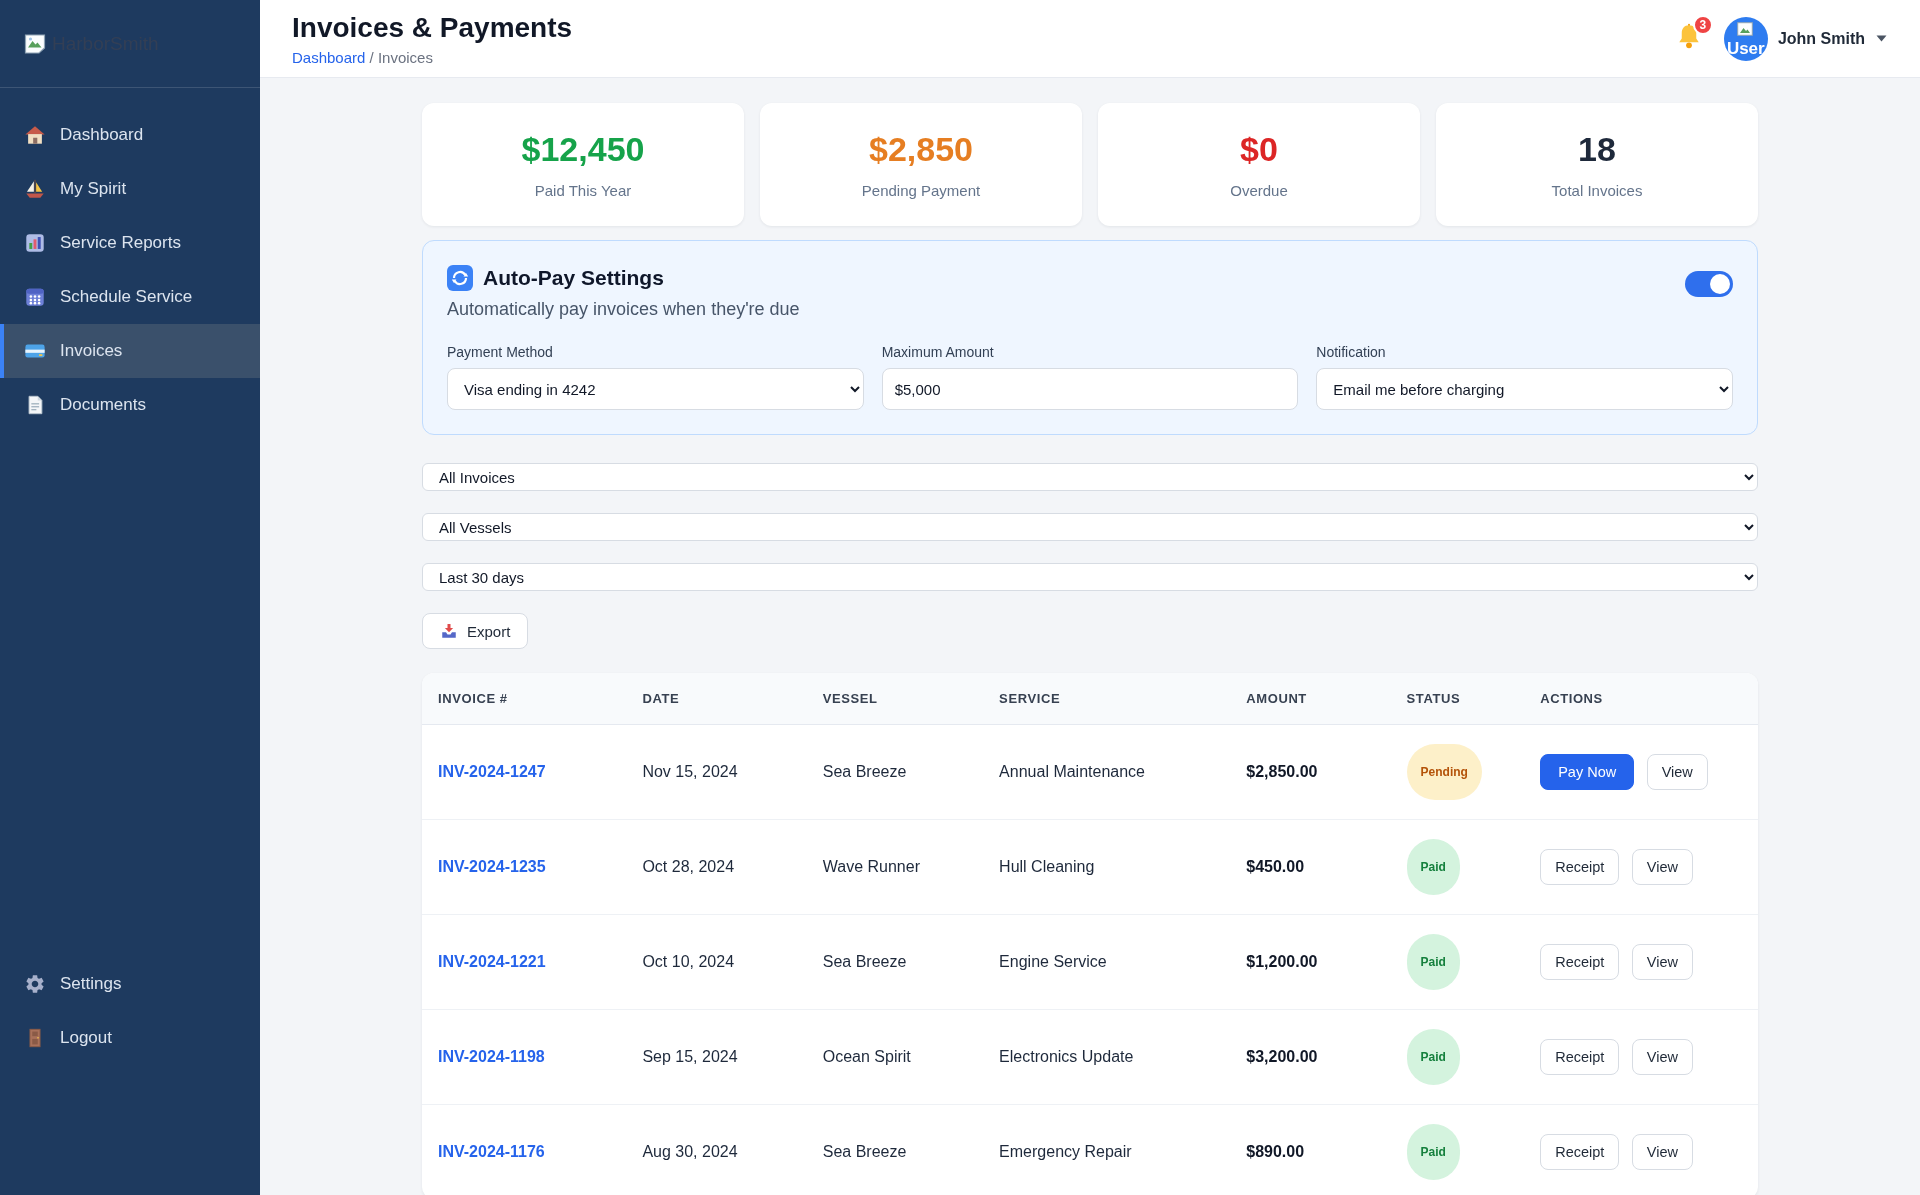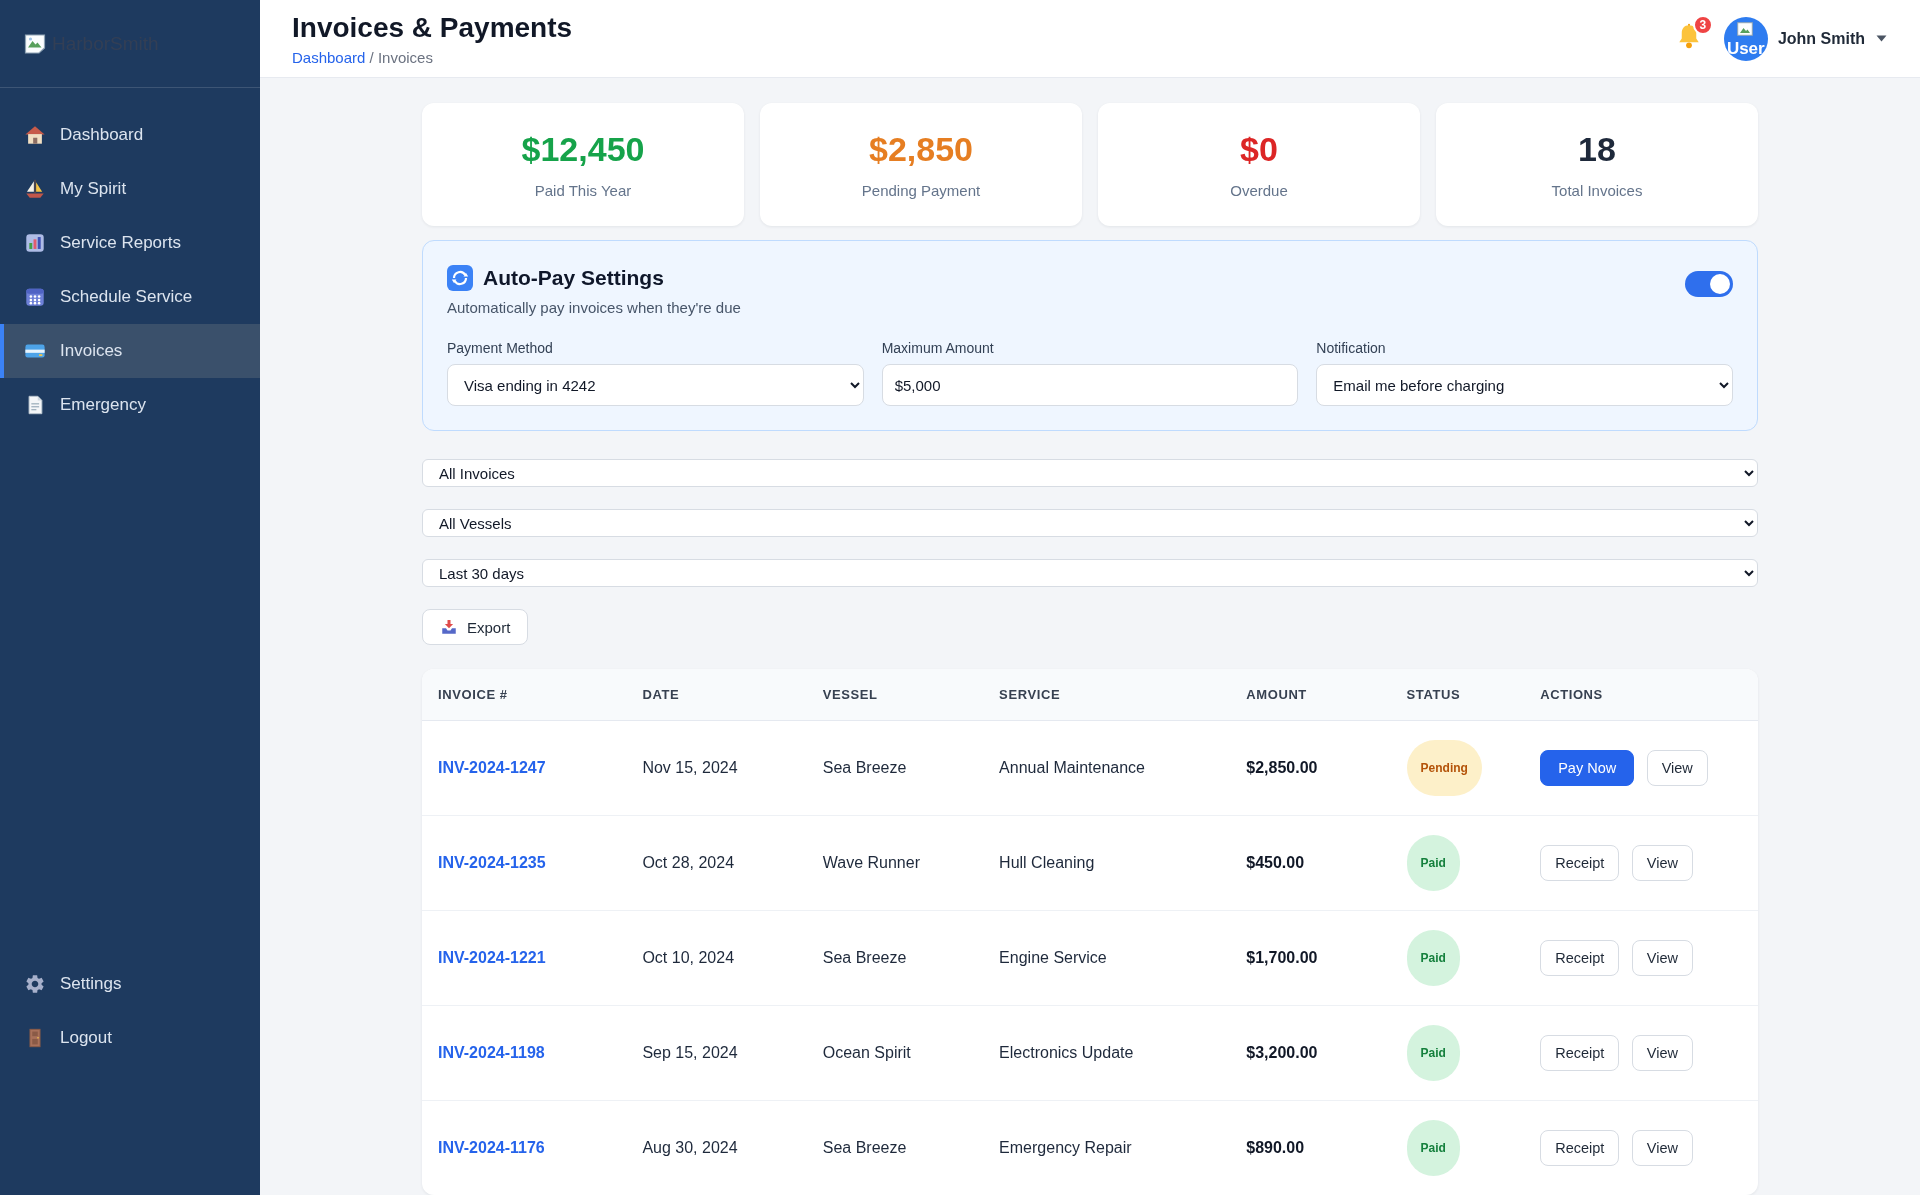--- a/index.html
+++ b/index.html
@@ -38,21 +38,21 @@
 
   .stats { display:grid; grid-template-columns:repeat(4,1fr); gap:16px; margin-bottom:14px; }
   .stat-card { background:#fff; border-radius:12px; padding:27px 20px; text-align:center; box-shadow:0 1px 3px rgba(16,24,40,.07); }
   .stat-value { font-size:34px; font-weight:700; margin-bottom:13px; }
   .stat-label { font-size:15px; color:#64748b; }
 
   .autopay { background:#eff6ff; border:1px solid #bfdbfe; border-radius:12px; padding:24px; margin-bottom:28px; }
   .autopay-head { display:flex; justify-content:space-between; align-items:flex-start;gap:24px; }
   .autopay-title-row { display:flex; align-items:center; gap:10px; }
   .autopay-title { font-size:21px; font-weight:700; color:#0f172a; }
-  .autopay-sub { font-size:15px; color:#475569; margin-top:8px; }
+  .autopay-sub { font-size:18px; color:#475569; margin-top:8px; }
   .toggle { width:48px; height:26px; border-radius:13px; background:#2f6fed; position:relative; cursor:pointer; margin-top:6px; }
   .toggle-knob { position:absolute; top:3px; right:3px; width:20px; height:20px; border-radius:50%; background:#fff; }
   .autopay-fields { display:grid; grid-template-columns:repeat(3,1fr); gap:18px; margin-top:24px; }
   .field-label { display:block; font-size:14px; color:#334155; margin-bottom:8px; }
   .field-input, .field-select { width:100%; height:42px; padding:0 12px; font-size:15px; font-family:"Liberation Sans", sans-serif; color:#111827; background:#fff; border:1px solid #d7dce3; border-radius:8px; }
 
   .filter-select { display:block; width:100%; height:28px; padding:0 12px; font-size:15px; font-family:"Liberation Sans", sans-serif; color:#111827; background:#fff; border:1px solid #d7dce3; border-radius:6px; margin-bottom:22px; }
   .export-btn { display:inline-flex; align-items:center; gap:9px; padding:8px 17px; background:#fff; border:1px solid #d7dce3; border-radius:8px; font-size:15px; color:#1f2937; font-family:"Liberation Sans", sans-serif; cursor:pointer; margin-bottom:24px; }
 
   .table-card { background:#fff; border-radius:12px; overflow:hidden; box-shadow:0 1px 3px rgba(16,24,40,.07); }
@@ -140,21 +140,21 @@
         <span>Invoices</span>
       </div>
       <div class="nav-item">
         <svg class="nav-icon" viewBox="0 0 24 24">
           <path d="M5.5 2.5 H15 L19.5 7 V21.5 H5.5 Z" fill="#f4f6f8" stroke="#b6c2cc" stroke-width="1"></path>
           <polygon points="15,2.5 15,7 19.5,7" fill="#cfd8df"></polygon>
           <rect x="8" y="10" width="8.5" height="1.4" fill="#9fb0bd"></rect>
           <rect x="8" y="13.2" width="8.5" height="1.4" fill="#9fb0bd"></rect>
           <rect x="8" y="16.4" width="5.5" height="1.4" fill="#9fb0bd"></rect>
         </svg>
-        <span>Emergency</span>
+        <span>Documents</span>
       </div>
     </nav>
 
     <div class="sidebar-footer">
       <div class="nav-item">
         <svg class="nav-icon" viewBox="0 0 24 24">
           <path fill="#a7b0cb" d="M19.14,12.94c0.04-0.3,0.06-0.61,0.06-0.94c0-0.32-0.02-0.64-0.07-0.94l2.03-1.58c0.18-0.14,0.23-0.41,0.12-0.61 l-1.92-3.32c-0.12-0.22-0.37-0.29-0.59-0.22l-2.39,0.96c-0.5-0.38-1.03-0.7-1.62-0.94L14.4,2.81c-0.04-0.24-0.24-0.41-0.48-0.41 h-3.84c-0.24,0-0.43,0.17-0.47,0.41L9.25,5.35C8.66,5.59,8.12,5.92,7.63,6.29L5.24,5.33c-0.22-0.08-0.47,0-0.59,0.22L2.74,8.87 C2.62,9.08,2.66,9.34,2.86,9.48l2.03,1.58C4.84,11.36,4.8,11.69,4.8,12s0.02,0.64,0.07,0.94l-2.03,1.58 c-0.18,0.14-0.23,0.41-0.12,0.61l1.92,3.32c0.12,0.22,0.37,0.29,0.59,0.22l2.39-0.96c0.5,0.38,1.03,0.7,1.62,0.94l0.36,2.54 c0.05,0.24,0.24,0.41,0.48,0.41h3.84c0.24,0,0.44-0.17,0.47-0.41l0.36-2.54c0.59-0.24,1.13-0.56,1.62-0.94l2.39,0.96 c0.22,0.08,0.47,0,0.59-0.22l1.92-3.32c0.12-0.22,0.07-0.47-0.12-0.61L19.14,12.94z M12,15.6c-1.98,0-3.6-1.62-3.6-3.6 s1.62-3.6,3.6-3.6s3.6,1.62,3.6,3.6S13.98,15.6,12,15.6z"></path>
         </svg>
         <span>Settings</span>
       </div>
@@ -334,21 +334,21 @@
                 <td class="actions-cell">
                   <button class="btn">Receipt</button>
                   <button class="btn">View</button>
                 </td>
               </tr>
               <tr>
                 <td><a class="invoice-link">INV-2024-1221</a></td>
                 <td>Oct 10, 2024</td>
                 <td>Sea Breeze</td>
                 <td>Engine Service</td>
-                <td class="amount">$1,700.00</td>
+                <td class="amount">$1,200.00</td>
                 <td><span class="badge badge-paid">Paid</span></td>
                 <td class="actions-cell">
                   <button class="btn">Receipt</button>
                   <button class="btn">View</button>
                 </td>
               </tr>
               <tr>
                 <td><a class="invoice-link">INV-2024-1198</a></td>
                 <td>Sep 15, 2024</td>
                 <td>Ocean Spirit</td>

